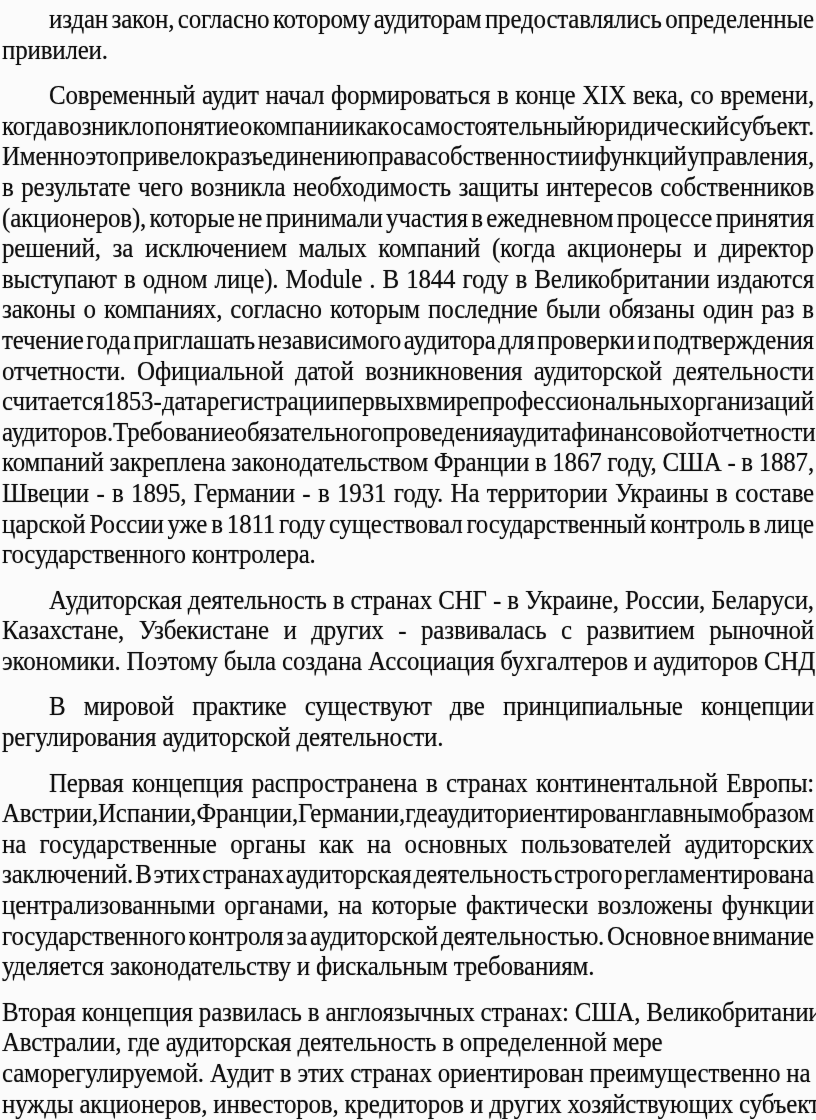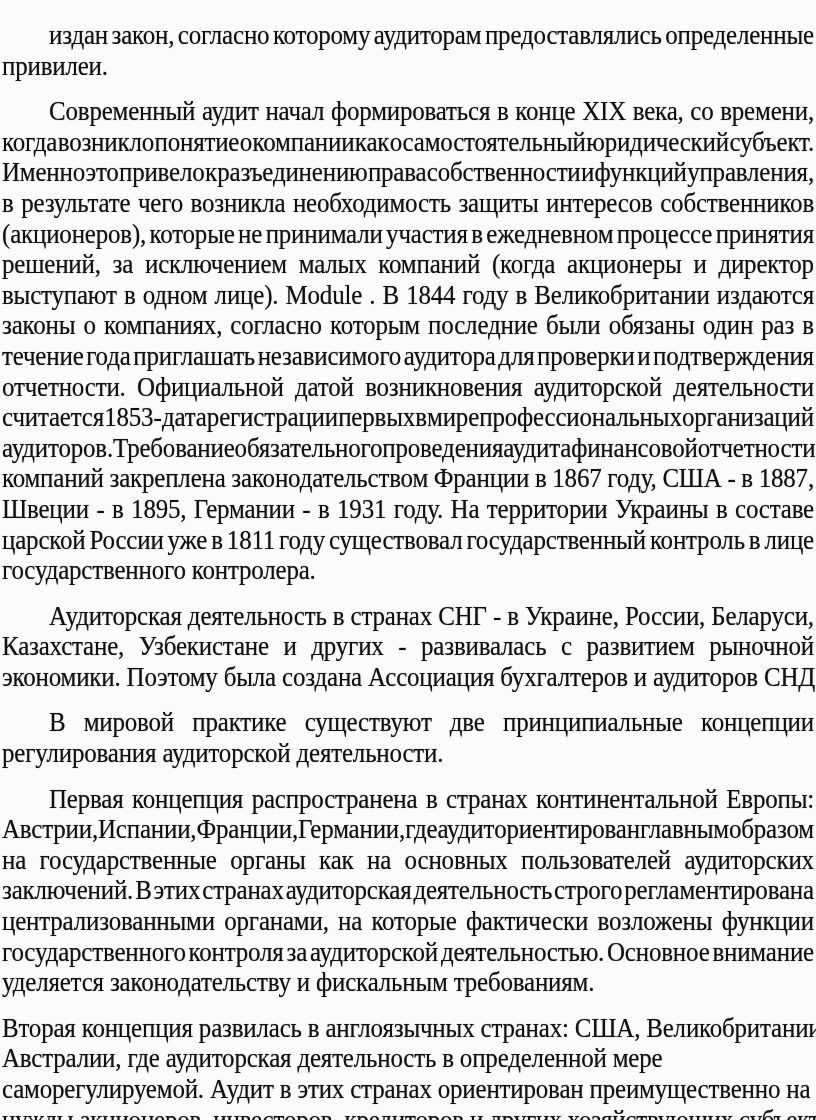--- a/index.html
+++ b/index.html
@@ -21,21 +21,21 @@
     font-family: "Liberation Serif", "DejaVu Serif", serif;
     color: #111111;
     font-size: 25px;
     letter-spacing: -0.2px;
     text-shadow: 0 0 1px rgba(17,17,17,0.55);
   }
   .paragraph {
     margin: 15px 0 0 0;
   }
   .paragraph:first-child {
-    margin-top: 16px;
+    margin-top: 0;
   }
   .line {
     height: 30.6px;
     line-height: 30.6px;
     transform: scaleY(1.13);
   }
   
   .line-j {
     display: flex;
     justify-content: space-between;

